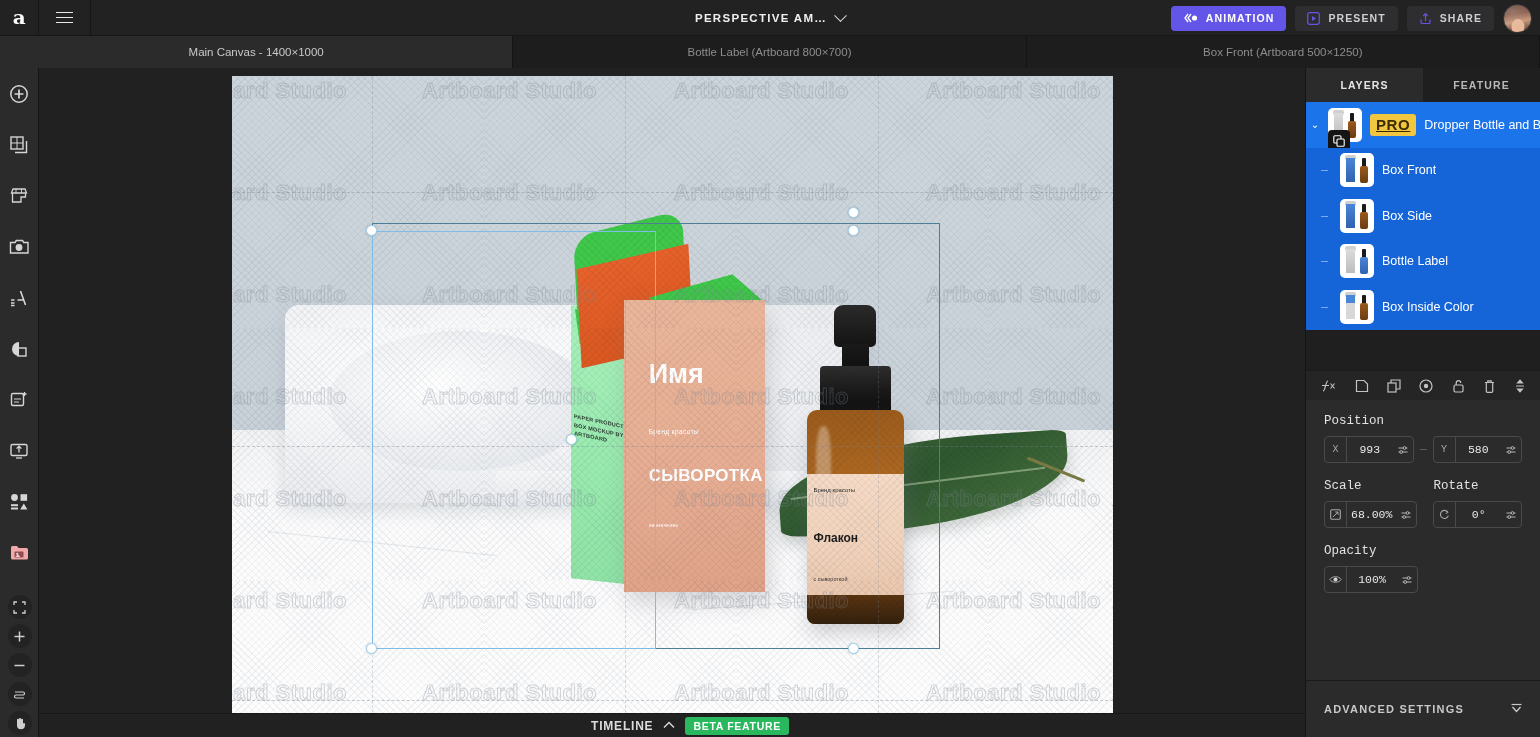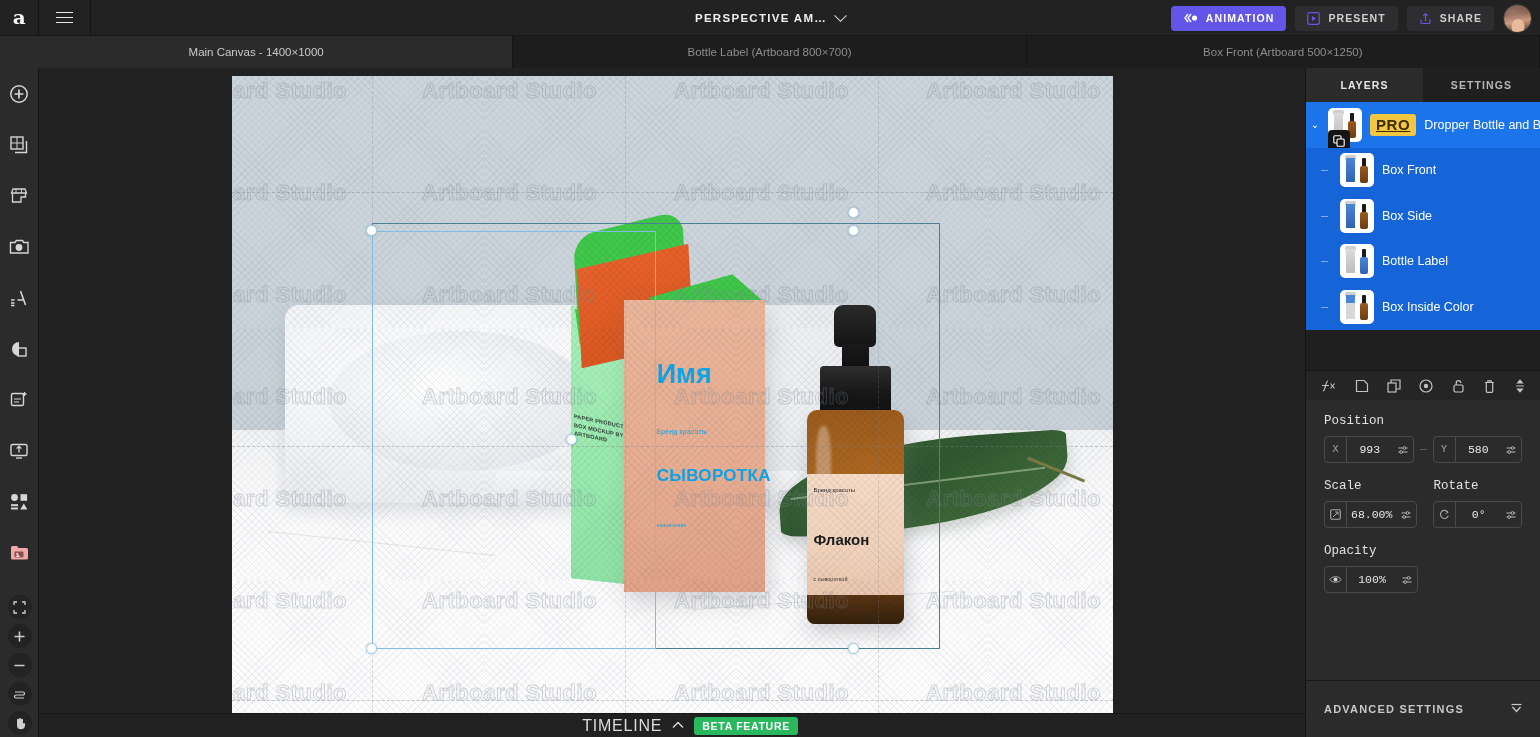--- a/index.html
+++ b/index.html
@@ -194,21 +194,21 @@
   .flap-green-right {
     position: absolute; left: 40%; top: 14%; width: 60%; height: 16%;
     background: #3fc84a;
     clip-path: polygon(0% 40%, 72% 0%, 100% 48%, 38% 100%);
   }
   .flap-green-left {
     position: absolute; left: 2%; top: 22%; width: 40%; height: 14%;
     background: #3fc84a;
     clip-path: polygon(0% 10%, 100% 40%, 92% 100%, 6% 78%);
   }
-  .box-txt { position: absolute; color: #0ea5e9; text-align: right; margin-left: 8px; }
+  .box-txt { position: absolute; color: #ffffff; text-align: right; }
   .box-title { left: 40%; top: 37%; font-size: 27px; font-weight: 700; }
   .box-brand { left: 40%; top: 55.5%; font-size: 6.5px; letter-spacing: .4px; }
   .box-sub   { left: 40%; top: 66%; font-size: 17px; font-weight: 700; letter-spacing: .3px; }
   .box-small { left: 40%; top: 81%; font-size: 5px; letter-spacing: .3px; }
   .box-side-txt {
     position: absolute; left: 6%; top: 40%; font-size: 5.5px; line-height: 1.55;
     color: #2c3d32; transform: skewY(7deg) rotate(-1deg); font-weight: 700;
     letter-spacing: .2px;
   }
 
@@ -237,21 +237,21 @@
   .bottle-shine {
     position: absolute; left: 14%; top: 38%; width: 14%; height: 26%;
     background: rgba(255,255,255,.32); border-radius: 40%;
     filter: blur(1.5px);
   }
   .bottle-label {
     position: absolute; left: 6%; top: 53%; width: 88%; height: 38%;
     background: linear-gradient(175deg,#f6dbc7 0%,#f1d2bb 60%,#e9c6ad 100%);
   }
   .bl-brand { position: absolute; left: 12%; top: 57%; font-size: 6px; color: #2a2a2a; }
-  .bl-title { position: absolute; left: 12%; top: 71%; font-size: 15px; color: #1c1c1c; font-weight: 700; }
+  .bl-title { position: absolute; left: 12%; top: 71%; font-size: 12px; color: #1c1c1c; font-weight: 700; }
   .bl-small { position: absolute; left: 12%; top: 85%; font-size: 5.5px; color: #3a3a3a; }
   .bottle-base {
     position: absolute; left: 6%; top: 91%; width: 88%; height: 9%;
     background: linear-gradient(180deg,#5a3411,#33200d); border-radius: 0 0 8px 8px;
   }
 
   
   .wm-grid {
     position: absolute; inset: 0; pointer-events: none;
     background-image:
@@ -394,21 +394,21 @@
     justify-content: space-between; padding: 0 18px; background: #2b2b2b; cursor: pointer;
   }
   .adv-label { font-size: 11px; letter-spacing: 1.2px; color: #c8c8c8; font-weight: 700; }
 
   
   .timeline {
     position: absolute; left: 39px; bottom: 0; width: 1266px; height: 24px;
     background: #212121; display: flex; align-items: center; justify-content: center;
     gap: 10px; border-top: 1px solid #171717;
   }
-  .tl-label { font-size: 16px; font-weight: 400; letter-spacing: .8px; color: #dcdcdc; margin-left: 36px; }
+  .tl-label { font-size: 12px; font-weight: 700; letter-spacing: .8px; color: #dcdcdc; margin-left: 36px; }
   .tl-chevron { color: #dcdcdc; font-size: 10px; }
   .beta-badge {
     background: #2ab85f; color: #ffffff; font-size: 10.5px; font-weight: 700;
     letter-spacing: .7px; padding: 3px 8px; border-radius: 3px;
   }
 </style>
 </head>
 <body>
 
 <div class="app">
@@ -671,21 +671,21 @@
     <div class="handle" style="left:327px;  top:575px;"></div>
     <div class="handle" style="left:809px;  top:575px;"></div>
   </div>
 
   <div class="rpanel">
     <div class="rtabs">
       <div class="rtab active">
         <span>LAYERS</span>
       </div>
       <div class="rtab">
-        <span>SETTINGS</span>
+        <span>FEATURE</span>
       </div>
     </div>
 
     <div class="layers">
 
       <div class="layer-row parent">
         <span class="layer-chevron">⌄</span>
         <span class="thumb">
           <i class="tb-lid"></i>
             <i class="tb-box"></i>

